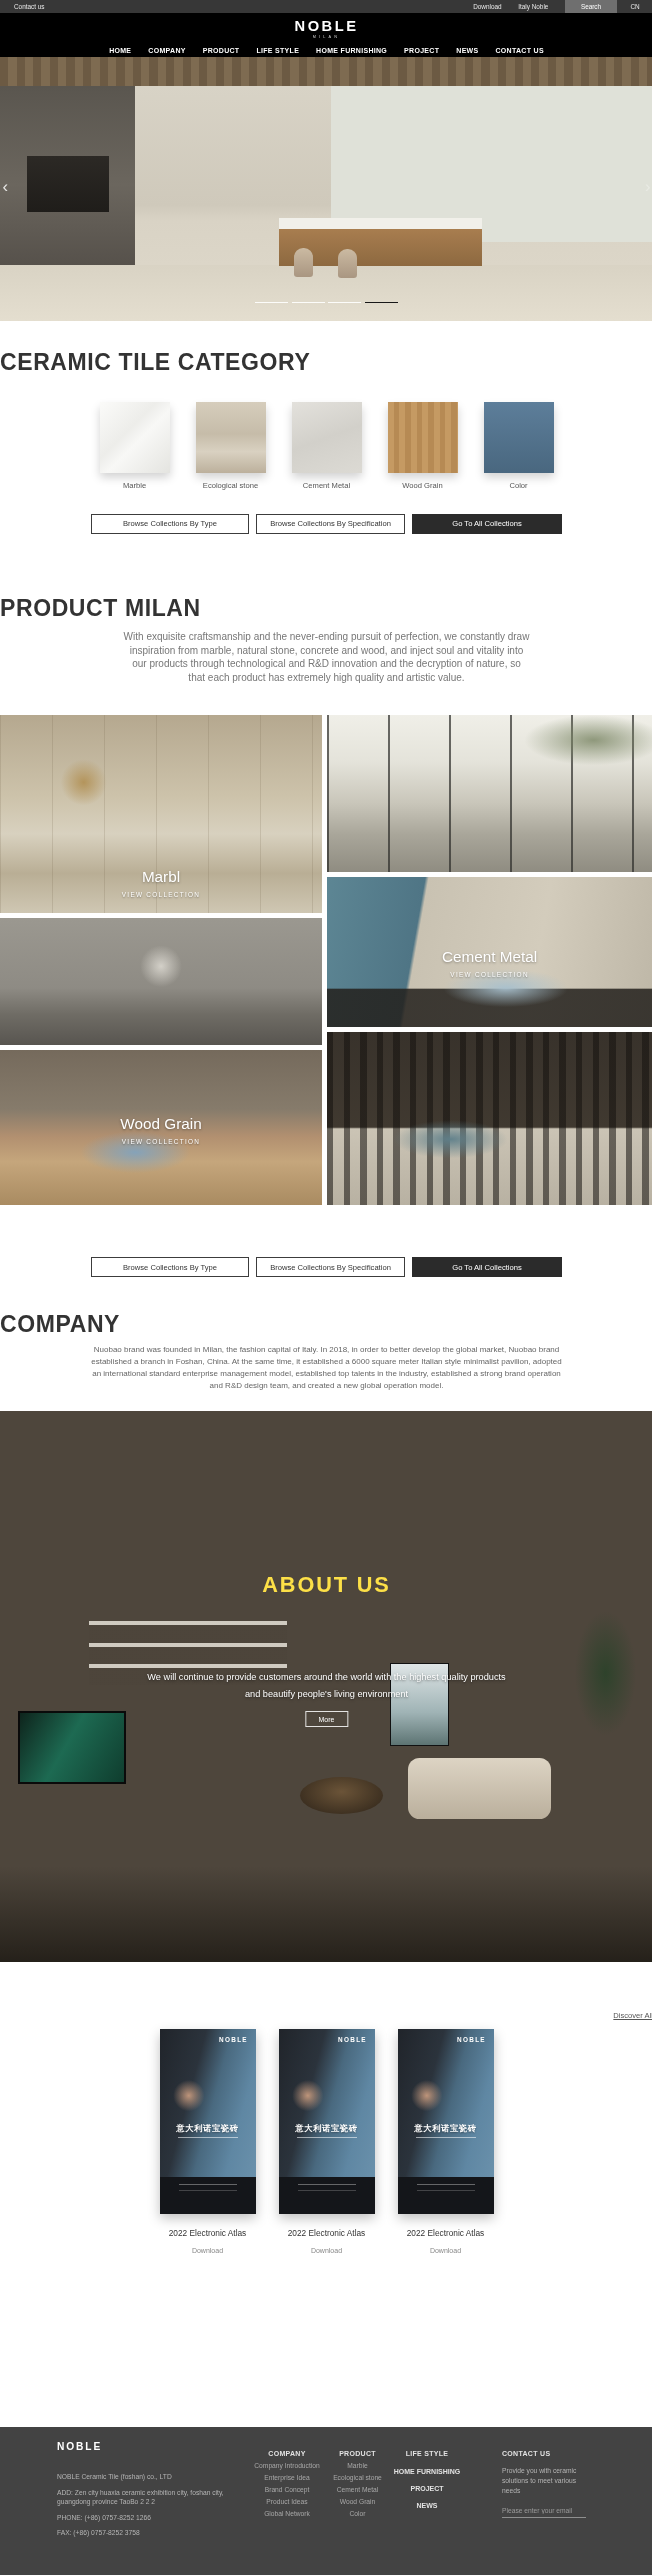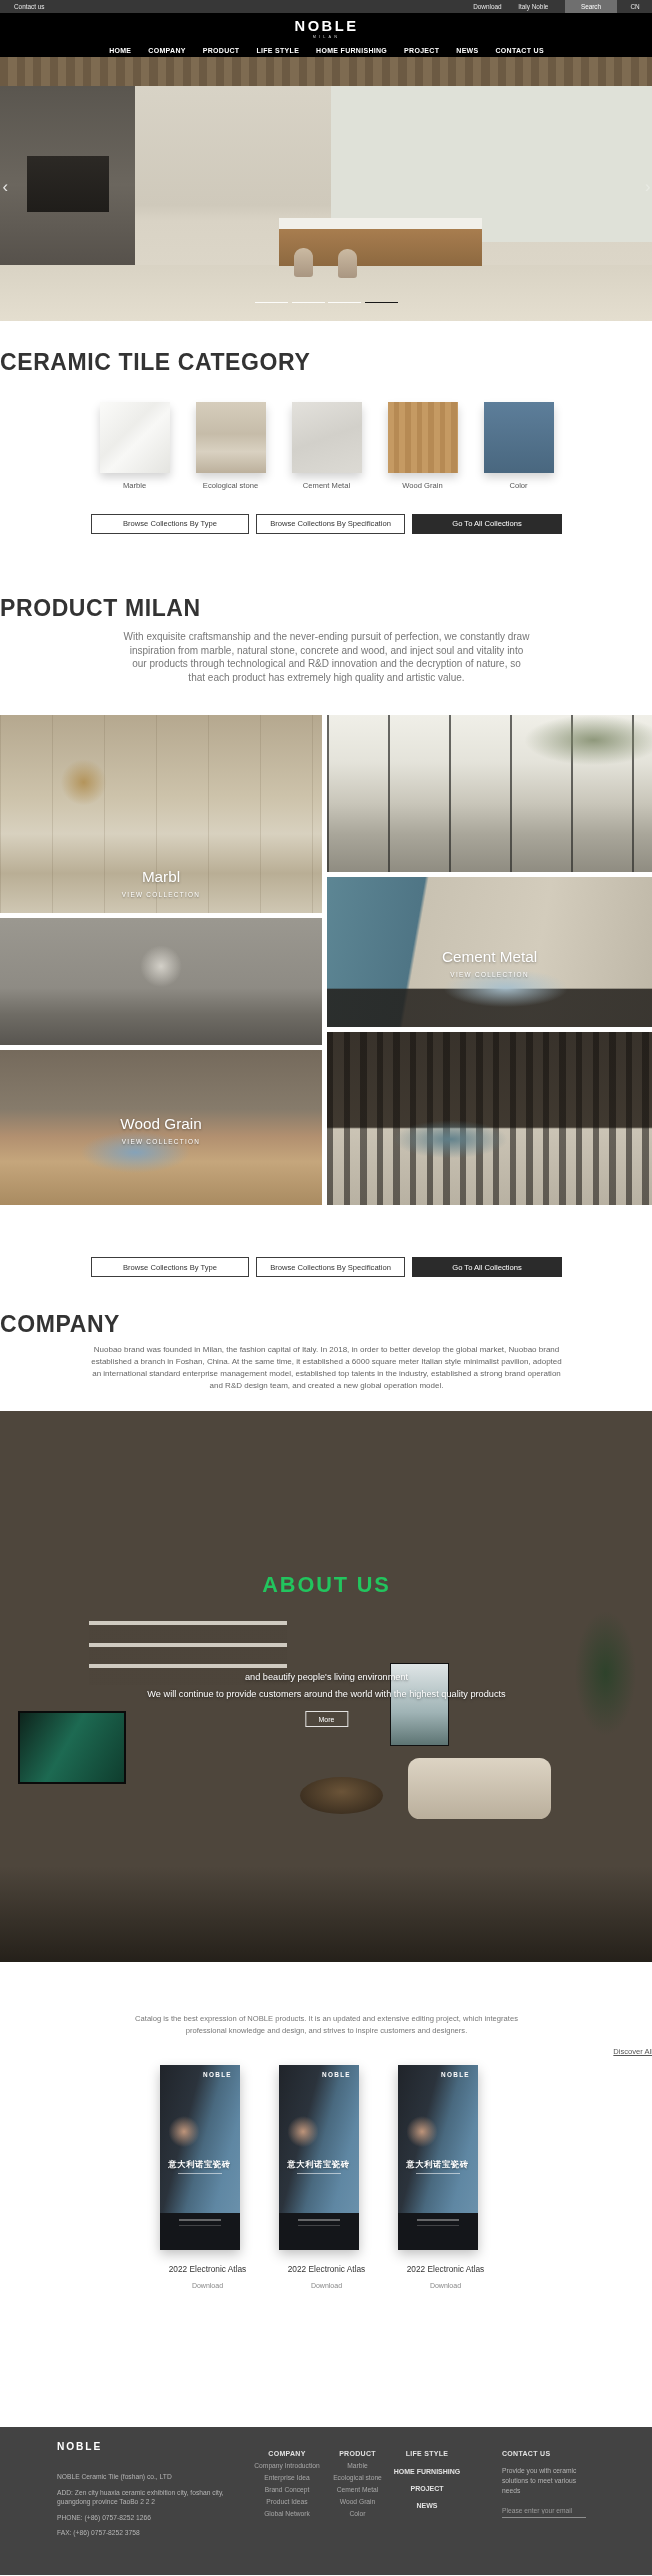--- a/index.html
+++ b/index.html
@@ -140,37 +140,37 @@
   .ab-screen2 { position:absolute; left:390px; top:252px; width:59px; height:83px;
                 background:linear-gradient(180deg,#dfe5e6,#9fb3b5 60%,#5d7473); border:1.9px solid #111; }
   .ab-sofa { position:absolute; left:408px; top:347px; width:143px; height:61px;
              border-radius:11.5px; background:linear-gradient(180deg,#ddd4c4,#baaf9c); }
   .ab-plant { position:absolute; left:561px; top:191px; width:89px; height:178px;
               background:radial-gradient(ellipse 41px 83px at 50% 40%, rgba(44,66,42,.95), rgba(44,66,42,0) 75%); }
   .ab-table { position:absolute; left:300px; top:366px; width:83px; height:37px; border-radius:50%;
               background:radial-gradient(ellipse at 50% 40%, #6b5438, #3c2f20 75%); }
   .ab-floor { position:absolute; left:0; right:0; bottom:0; height:96px;
               background:linear-gradient(180deg, rgba(46,40,32,0), rgba(30,26,20,.85)); }
-  .ab-title { position:absolute; top:161px; left:0; right:0; text-align:center; color:#22c55e;
+  .ab-title { position:absolute; top:161px; left:0; right:0; text-align:center; color:#fde047;
               font-size:21.7px; font-weight:bold; letter-spacing:1.9px; z-index:4; }
   .ab-text { position:absolute; top:258px; left:0; right:0; text-align:center; color:#fff;
              font-size:9.2px; line-height:16.6px; z-index:4; text-shadow:0 0.6px 2.5px rgba(0,0,0,.5); }
   .ab-more { position:absolute; top:300px; left:50%; transform:translateX(-50%);
              border:0.6px solid rgba(255,255,255,.85); color:#fff; font-size:7px;
              padding:3.2px 12.7px; cursor:pointer; z-index:4; }
 
   
   .sec-catalogue { height:465px; padding-top:40px; }
   .cl-desc { width:414px; margin:10.2px auto 0; font-size:7.6px; line-height:12.7px;
              color:#777; text-align:center; }
   .cl-discover { margin-top:9px; text-align:right; font-size:7.6px; color:#555;
                  text-decoration:underline; cursor:pointer; }
   .covers { margin-top:9px; display:flex; justify-content:center; gap:23px; }
   .cover-col { width:96px; text-align:center; }
-  .cover { width:80px; height:185px; position:relative; overflow:hidden; cursor:pointer;
+  .cover { width:96px; height:185px; position:relative; overflow:hidden; cursor:pointer;
            box-shadow:0 5.1px 11.5px rgba(0,0,0,.25);
            background:
             radial-gradient(circle 21.7px at 30% 36%, rgba(198,154,126,.95), rgba(198,154,126,0) 72%),
             linear-gradient(105deg,#20242a 0%,#2b333c 32%,#49697f 50%,#5f87a3 72%,#6e94ae 100%); }
   .cover-logo { position:absolute; top:6.4px; right:7.6px; color:#fff; font-size:6.4px;
                 font-weight:bold; letter-spacing:1.3px; }
   .cover-title { position:absolute; top:94px; left:0; right:0; text-align:center; color:#fff;
                  font-size:8.3px; font-weight:bold; letter-spacing:0.6px; text-shadow:0 0.6px 1.9px rgba(0,0,0,.4); }
   .cover-rule { position:absolute; top:108px; left:18px; right:18px; height:0.6px;
                 background:rgba(255,255,255,.55); }
@@ -330,28 +330,27 @@
   <div class="about">
     <div class="ab-shelf"></div>
     <div class="ab-tv"></div>
     <div class="ab-screen2"></div>
     <div class="ab-sofa"></div>
     <div class="ab-plant"></div>
     <div class="ab-table"></div>
     <div class="ab-floor"></div>
     <div class="ab-title">ABOUT US</div>
     <div class="ab-text">
+      <div>We will continue to provide customers around the world with the highest quality products</div>
       <div>and beautify people's living environment</div>
-      <div>We will continue to provide customers around the world with the highest quality products</div>
     </div>
     <div class="ab-more">More</div>
   </div>
 
   <div class="sec-catalogue">
-    <div class="cl-desc">Catalog is the best expression of NOBLE products. It is an updated and extensive editing project, which integrates professional knowledge and design, and strives to inspire customers and designers.</div>
     <div class="cl-discover">Discover All</div>
     <div class="covers">
 
       <div class="cover-col">
         <div class="cover">
           <span class="cover-logo">NOBLE</span>
           <div class="cover-title">意大利诺宝瓷砖</div>
           <div class="cover-rule"></div>
           <div class="cover-band">
               <i></i>

